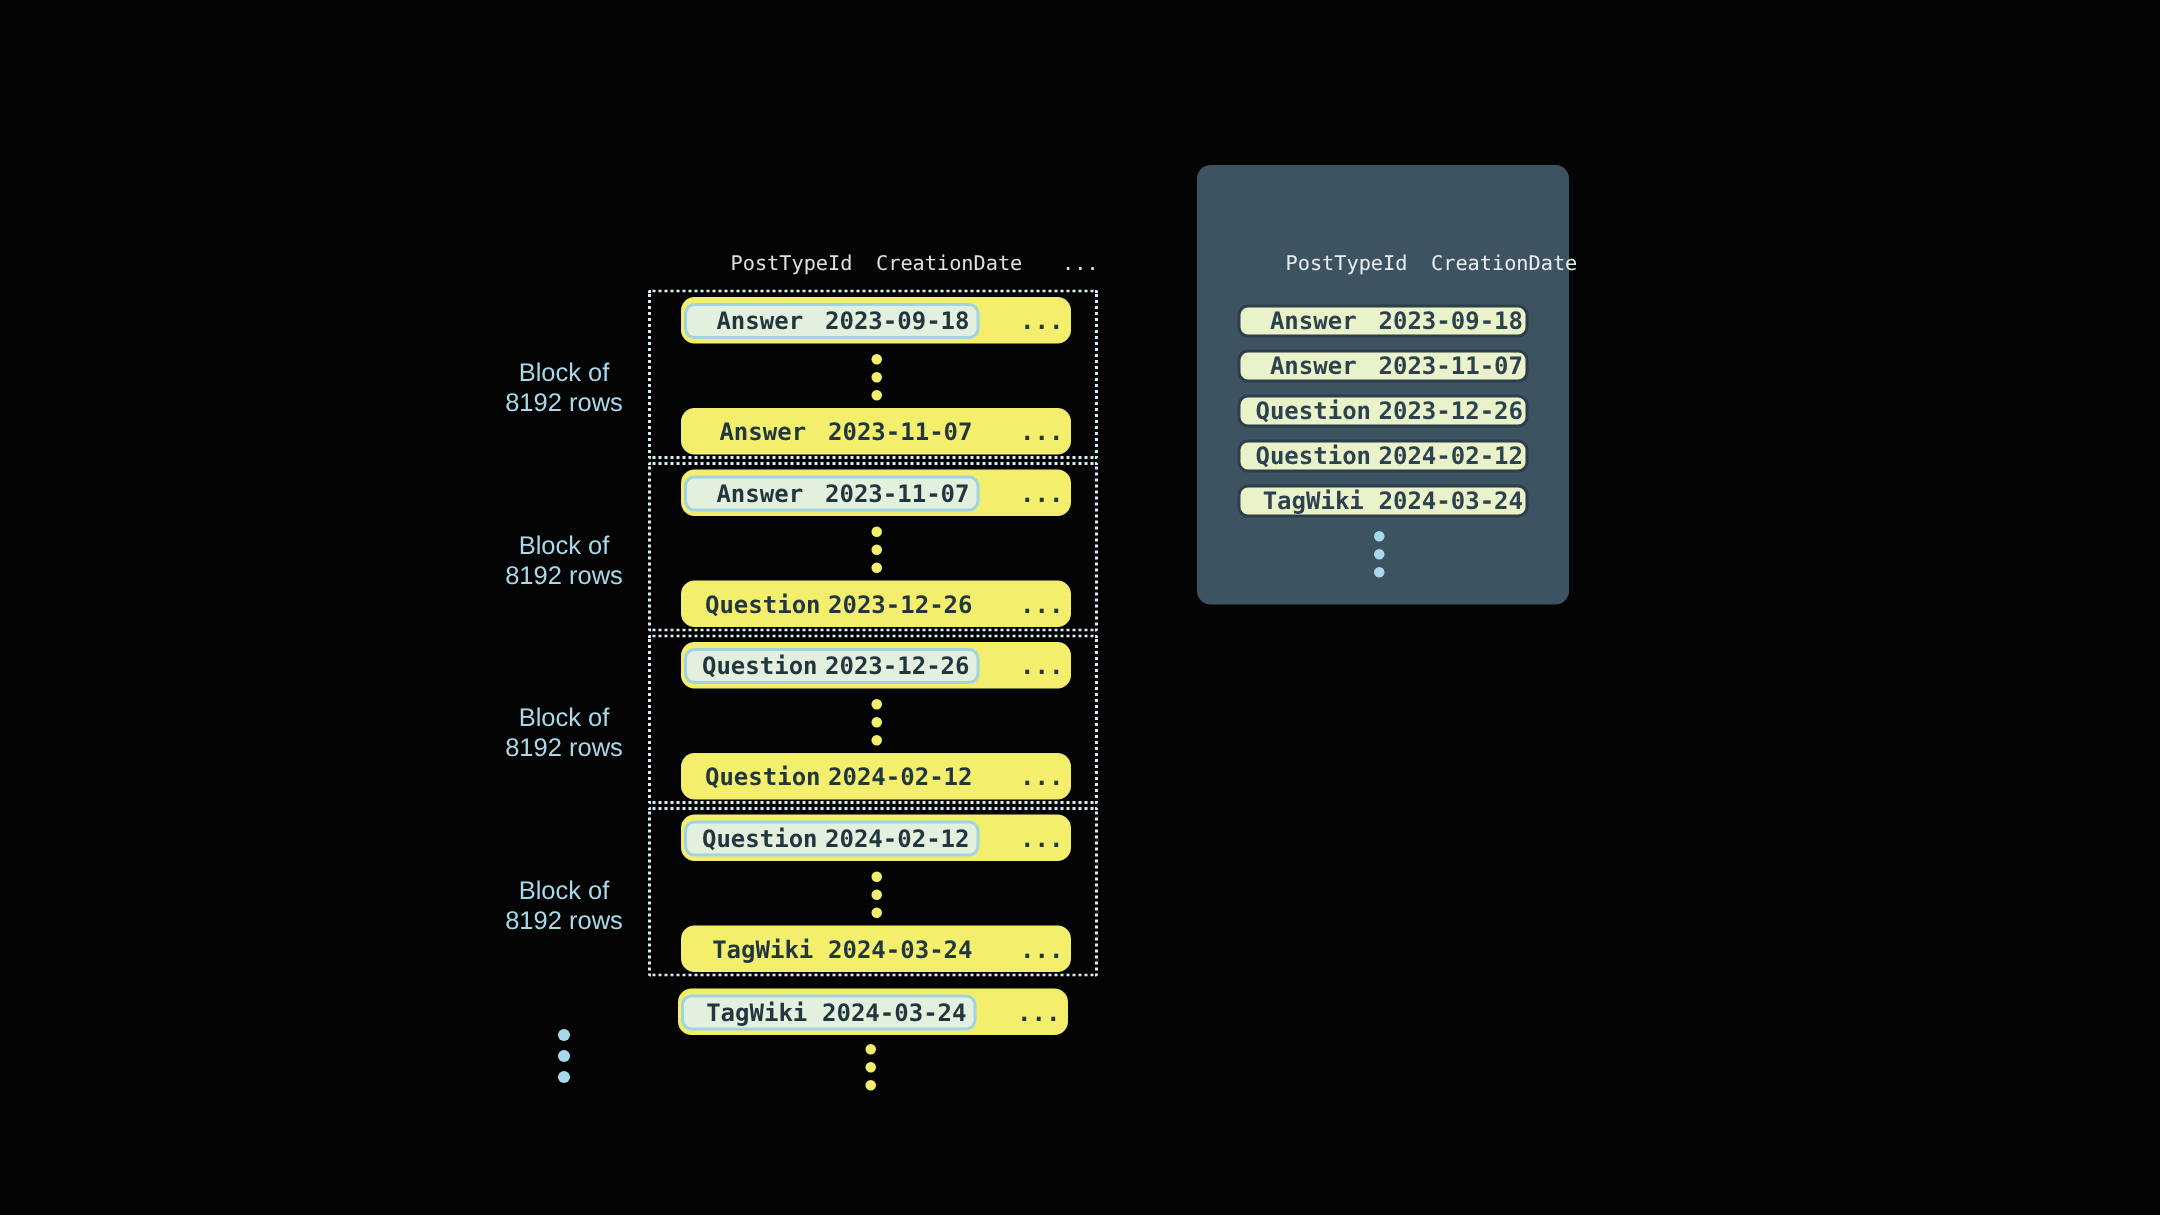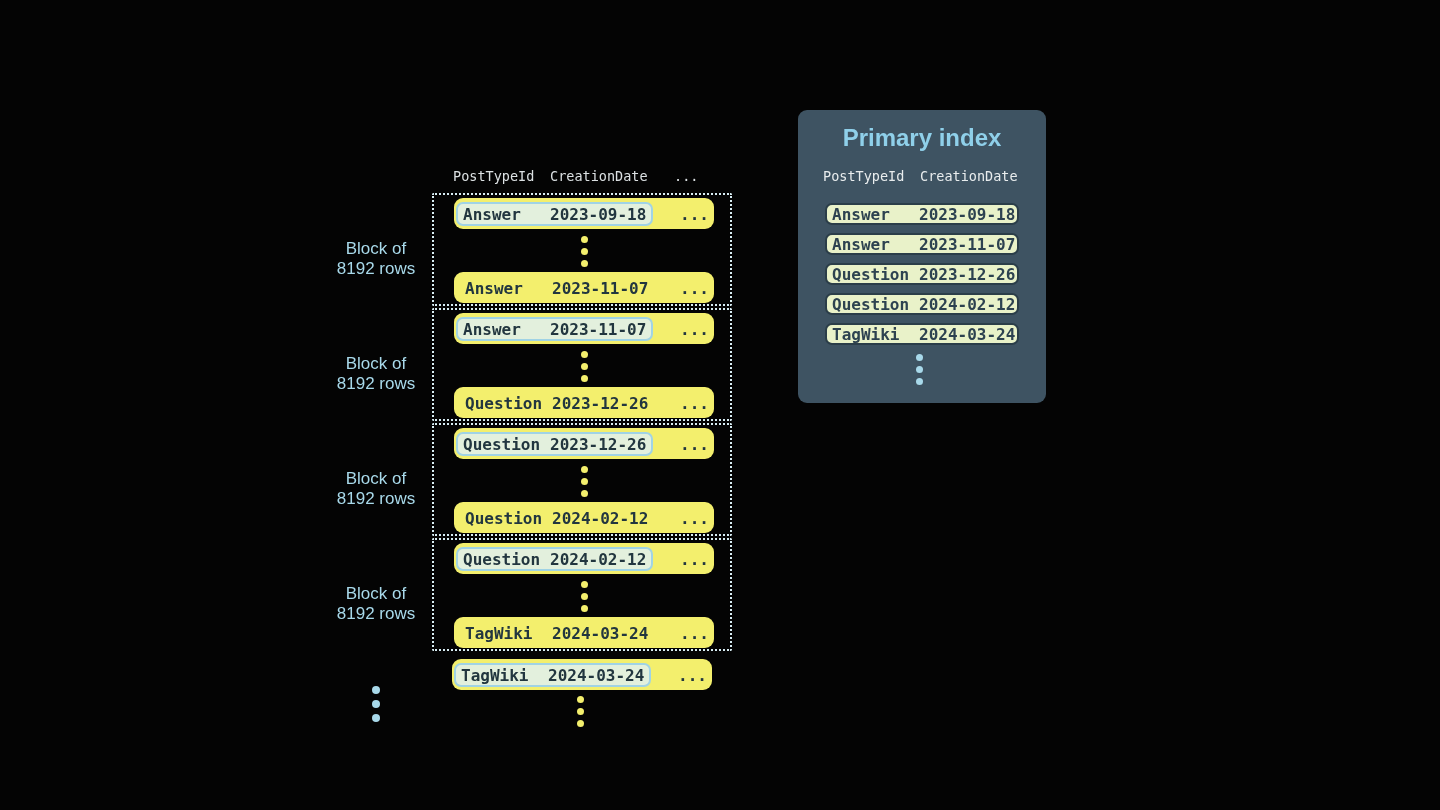--- a/index.html
+++ b/index.html
@@ -7,39 +7,39 @@
     position:relative;width:1440px;height:810px;background:#040404;overflow:hidden;
     font-family:"Liberation Sans",sans-serif;
   }
   
   .pt-title{
     position:absolute;left:432px;top:122px;width:300px;height:28px;
     text-align:center;font-size:23px;font-weight:500;color:#f2ee6e;line-height:28px;
   }
   .mono-head{
     position:absolute;font-family:"DejaVu Sans Mono","Liberation Mono",monospace;
-    font-size:13.5px;color:#dce1e3;line-height:18px;white-space:pre;
+    font-size:13.5px;color:#dce1e3;line-height:18px;white-space:pre;margin-left:34px;
   }
   .block{
     position:absolute;left:432px;width:300px;height:113px;
     border:2px dotted #d8edf3;border-radius:2px;box-sizing:border-box;
   }
   .block-label{
     position:absolute;left:306px;width:140px;text-align:center;
     font-size:17px;line-height:20px;color:#a8d9ea;
   }
   .trow{
     position:absolute;width:260px;height:31px;background:#f3ef6d;border-radius:9px;
   }
   .rowtext{
     position:absolute;left:11px;top:50%;transform:translateY(-50%);
     font-family:"DejaVu Sans Mono","Liberation Mono",monospace;font-weight:bold;
     font-size:16px;color:#22363f;white-space:pre;
   }
-  .rowtext .t{display:inline-block;width:87px;}
+  .rowtext .t{display:inline-block;width:87px;text-align:center;}
   .row-ellipsis{
     position:absolute;left:226px;top:50%;transform:translateY(-50%);
     font-family:"DejaVu Sans Mono","Liberation Mono",monospace;font-weight:bold;
     font-size:16px;color:#22363f;
   }
   .hpill{
     position:absolute;left:2px;top:4px;width:197px;height:24px;box-sizing:border-box;
     background:#e3f0dd;border:2px solid #a0d3e5;border-radius:7px;
   }
   .hpill .rowtext{left:5px;}
@@ -174,21 +174,20 @@
     <div class="dot yellow"></div>
     <div class="dot yellow"></div>
   </div>
   <div class="dotcol" style="left:372px;top:686px;">
     <div class="dot big blue"></div>
     <div class="dot big blue"></div>
     <div class="dot big blue"></div>
   </div>
 
   <div class="panel">
-    <div class="panel-title">Primary index</div>
     <span class="mono-head" style="left:25px;top:57px;color:#e9edee;">PostTypeId</span>
     <span class="mono-head" style="left:122px;top:57px;color:#e9edee;">CreationDate</span>
 
     <div class="ipill" style="top:93px;">
       <span class="rowtext"><span class="t">Answer</span><span>2023-09-18</span></span>
     </div>
     <div class="ipill" style="top:123px;">
       <span class="rowtext"><span class="t">Answer</span><span>2023-11-07</span></span>
     </div>
     <div class="ipill" style="top:153px;">

